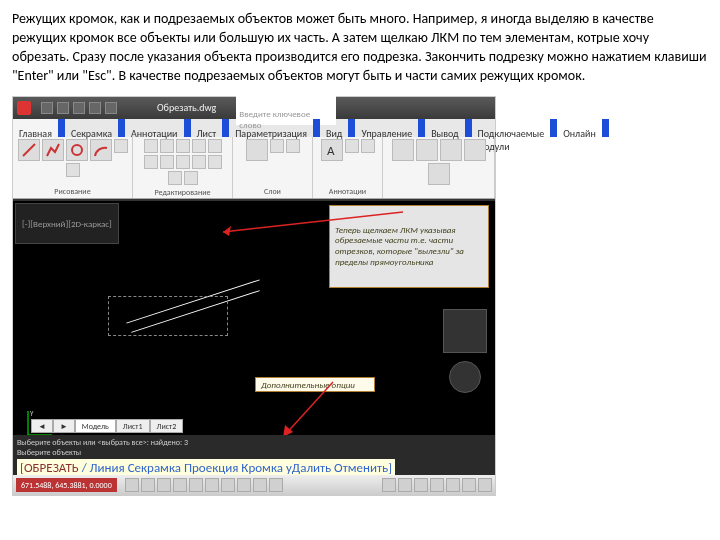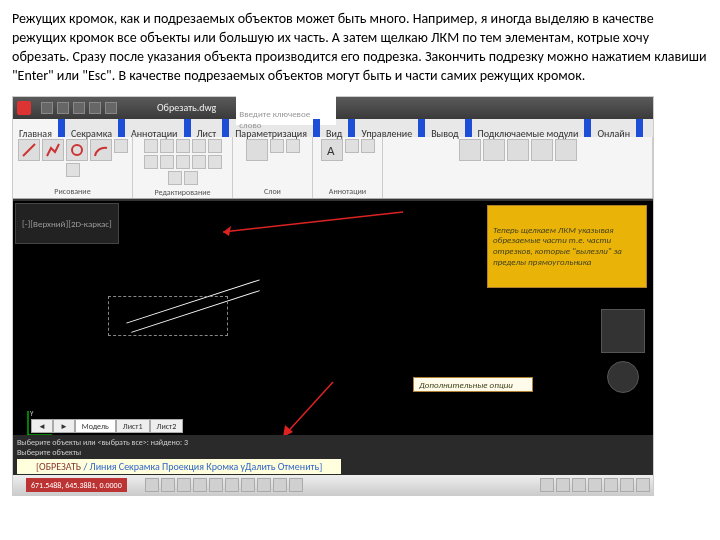--- a/index.html
+++ b/index.html
@@ -1,18 +1,18 @@
 <!DOCTYPE html>
 <html><head>
 <meta charset="utf-8">
 <style>
 *{margin:0;padding:0;box-sizing:border-box}
 body{font-family:Calibri,Arial,sans-serif;font-size:13px;background:#fff;width:720px;height:540px;overflow:hidden}
 .intro{padding:10px 12px 8px;line-height:1.35;font-size:14px}
-.shot{margin:2px 12px;border:1px solid #ccc;width:642px;height:400px;position:relative;background:#333}
+.shot{margin:2px 12px;border:1px solid #ccc;width:484px;height:400px;position:relative;background:#333}
 .titlebar{height:22px;background:linear-gradient(#5a5a5a,#3a3a3a);display:flex;align-items:center;padding:0 4px;color:#ddd;font-size:10px}
 .ac-logo{width:14px;height:14px;background:#d33;border-radius:2px;margin-right:4px}
 .qat{display:flex;gap:4px;margin-left:6px}
 .qat span{width:12px;height:12px;background:#666;border:1px solid #888}
 .title{margin-left:40px;color:#eee;font-size:10px}
 .srch{margin-left:20px;background:#fff;height:14px;width:100px;font-size:9px;color:#999;padding:17px 3px}
 .ribbon-tabs{height:18px;background:#e8e8e8;display:flex;font-size:10px;color:#333}
 .ribbon-tabs div{padding:8px 6px;border-right:7px solid #1d4ed8}
 .ribbon-tabs .act{background:#f5f5f5}
 .ribbon{height:62px;background:#f5f5f5;border-bottom:1px solid #aaa;display:flex;font-size:8px}
@@ -22,31 +22,31 @@
 .big-icon{width:22px;height:22px;background:#ddd;border:1px solid #bbb;display:flex;align-items:center;justify-content:center}
 .sm-icon{width:14px;height:14px;background:#e0e0e0;border:1px solid #bbb}
 .big-icon svg{width:16px;height:16px}
 .viewport{position:absolute;top:104px;left:0;right:0;bottom:42px;background:#000}
 .view-tab{position:absolute;top:2px;left:2px;background:#222;color:#999;font-size:9px;padding:14px 6px;border:1px solid #444}
 .ucs{position:absolute;left:12px;bottom:12px}
 .ucs svg{width:30px;height:30px}
 .line1{position:absolute;left:110px;top:100px;width:140px;height:1px;background:#fff;transform:rotate(-18deg)}
 .line2{position:absolute;left:115px;top:110px;width:135px;height:1px;background:#fff;transform:rotate(-18deg)}
 .selbox{position:absolute;left:95px;top:95px;width:120px;height:40px;border:1px dashed #888}
-.callout1{position:absolute;right:6px;top:108px;width:160px;background:#eab308;border:1px solid #b08030;padding:19px 5px;font-size:9px;font-style:italic;line-height:1.2;color:#442}
+.callout1{position:absolute;right:6px;top:108px;width:160px;background:#e5e5e5;border:1px solid #b08030;padding:19px 5px;font-size:9px;font-style:italic;line-height:1.2;color:#442}
 .callout2{position:absolute;right:120px;top:280px;width:120px;background:#fffbea;border:1px solid #b08030;padding:1px 5px;font-size:9px;font-style:italic;color:#442}
 .arrow1{position:absolute;left:200px;top:105px;width:200px;height:80px;pointer-events:none}
 .arrow2{position:absolute;left:260px;top:280px;width:120px;height:80px;pointer-events:none}
 .navcube{position:absolute;right:8px;top:108px;width:44px;height:44px;background:#333;border:1px solid #555}
 .navdisc{position:absolute;right:14px;top:160px;width:32px;height:32px;background:#333;border:1px solid #555;border-radius:50%}
 .cmdarea{position:absolute;left:0;right:0;bottom:20px;height:40px;background:#2a2a2a;font-size:8px;color:#ccc;padding:2px 4px}
-.cmdline{background:#ffd;color:#833;margin-top:2px;padding:1px 19px;font-size:10px;display:inline-block}
+.cmdline{background:#ffd;color:#833;margin-top:2px;padding:1px 3px;font-size:13px;display:inline-block}
 .opts{color:#36c}
 .status{position:absolute;left:0;right:0;bottom:0;height:20px;background:linear-gradient(#eee,#ccc);display:flex;align-items:center;font-size:8px}
-.coords{background:#b33;color:#fff;padding:2px 5px;margin:0 13px;font-size:8px}
+.coords{background:#b33;color:#fff;padding:2px 5px;margin:0 3px;font-size:8px}
 .st-btns{display:flex;gap:2px;margin-left:5px}
 .st-btns span{width:14px;height:14px;background:#d0d0d0;border:1px solid #aaa}
 .st-right{margin-left:auto;display:flex;gap:2px;margin-right:3px}
 .st-right span{width:14px;height:14px;background:#d0d0d0;border:1px solid #aaa}
 .layout-tabs{position:absolute;left:18px;bottom:62px;display:flex;font-size:8px;background:#ddd}
 .layout-tabs div{padding:1px 6px;border:1px solid #aaa;background:#eee;color:#333}
 .layout-tabs .la{background:#fff}
 </style>
 </head>
 <body>

